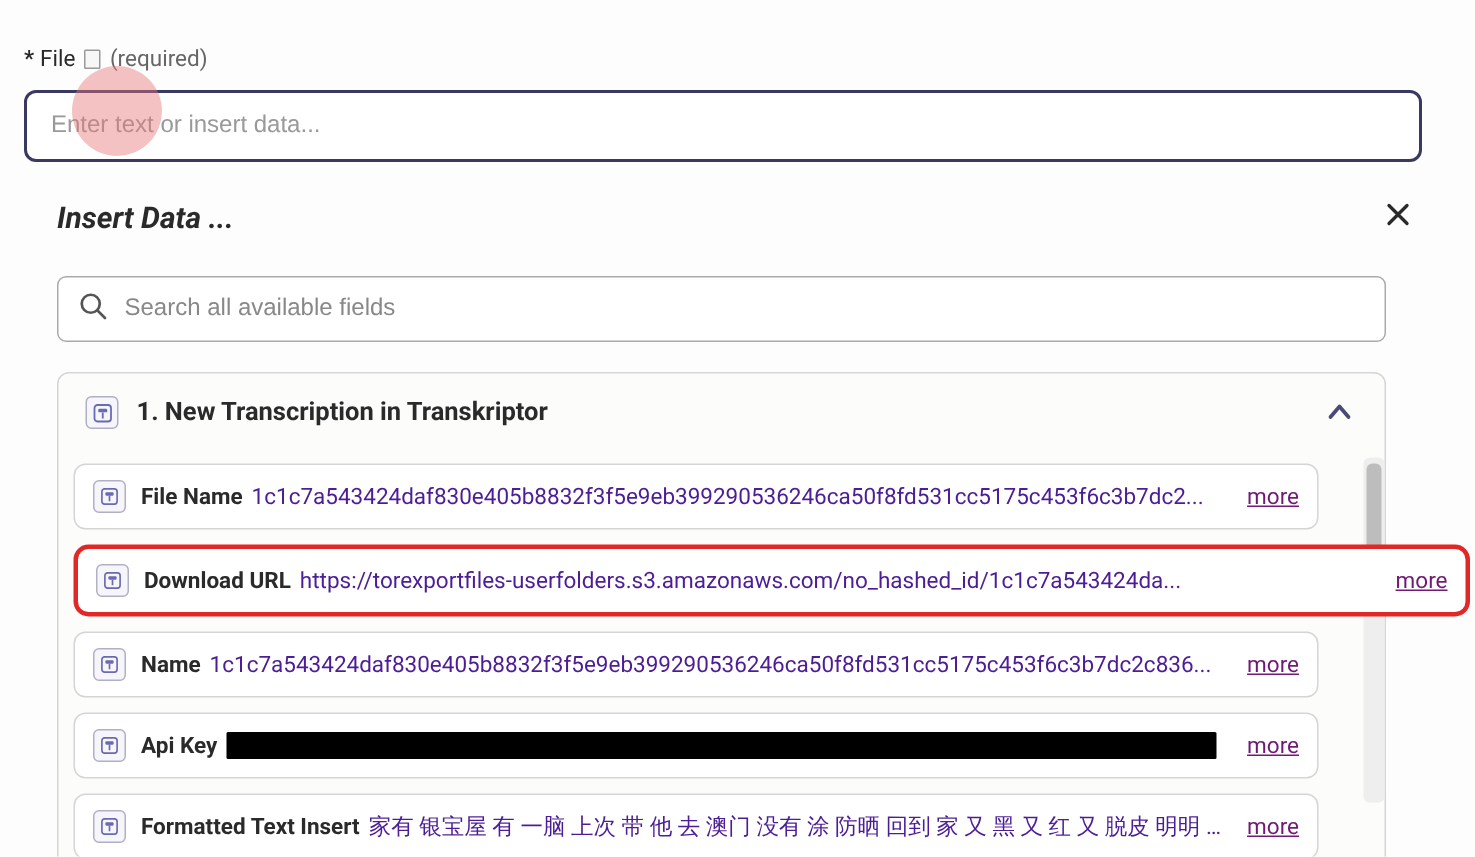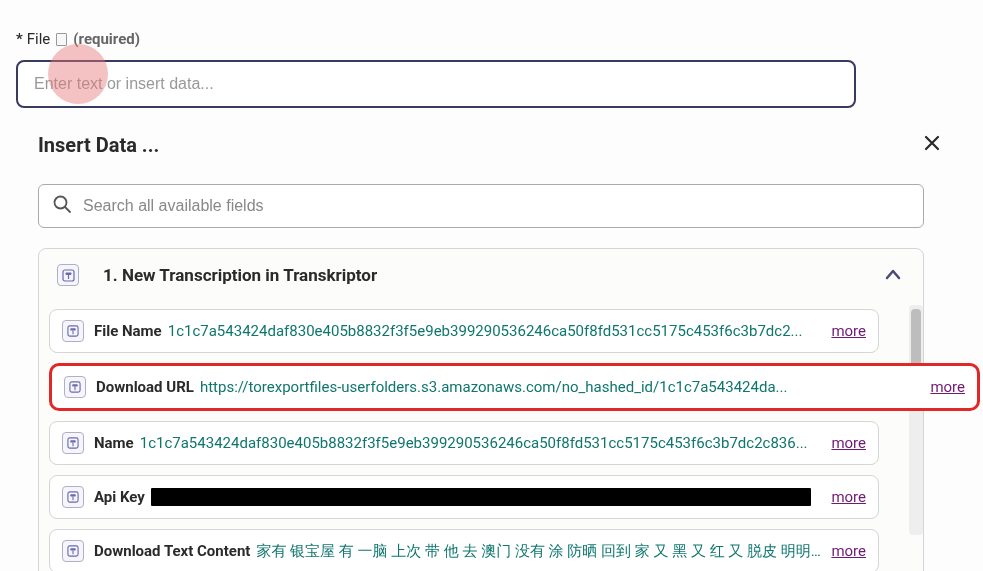--- a/index.html
+++ b/index.html
@@ -18,36 +18,36 @@
     .field-label {
       font-size: 15px;
       color: #2a2a2a;
       margin-top: 30px;
       margin-bottom: 12px;
       display: flex;
       align-items: center;
       gap: 4px;
     }
     .field-label .asterisk { font-weight: 600; }
-    .field-label .required { color: #666; font-weight: bold; }
+    .field-label .required { color: #666; }
     .small-doc-icon {
       display: inline-block;
       width: 11px;
       height: 13px;
       border: 1px solid #999;
       border-radius: 1px;
       position: relative;
       margin: 0 2px;
       background: #f7f7f7;
     }
     .main-input-wrap {
       position: relative;
     }
     .main-input {
-      width: 840px;
+      width: 932px;
       height: 48px;
       border: 2px solid #3a3a60;
       border-radius: 8px;
       padding: 0 16px;
       font-size: 16px;
       color: #333;
       outline: none;
       background: #fff;
     }
     .main-input::placeholder { color: #999; }
@@ -64,20 +64,21 @@
     }
     .dropdown-panel {
       margin-top: 20px;
       padding: 0 22px;
     }
     .panel-header {
       display: flex;
       justify-content: space-between;
       align-items: center;
       margin-bottom: 22px;
+      font-style: italic;
     }
     .panel-title {
       font-size: 20px;
       font-weight: 700;
       color: #2a2a2a;
     }
     .close-btn {
       font-size: 22px;
       cursor: pointer;
       color: #2a2a2a;
@@ -111,21 +112,20 @@
       border-radius: 8px;
       background: #fcfcfb;
       padding: 0;
       width: 886px;
     }
     .source-header {
       display: flex;
       align-items: center;
       padding: 14px 18px;
       cursor: pointer;
-      gap: 12px;
     }
     .source-title {
       font-size: 17px;
       font-weight: 700;
       flex: 1;
       margin-left: 12px;
       color: #2a2a2a;
     }
     .chevron-up {
       width: 24px;
@@ -187,21 +187,21 @@
       width: 931px;
     }
     .field-name {
       font-weight: 700;
       margin-left: 10px;
       margin-right: 6px;
       white-space: nowrap;
       color: #2a2a2a;
     }
     .field-value {
-      color: #0f766e;
+      color: #4c1d95;
       flex: 1;
       overflow: hidden;
       text-overflow: ellipsis;
       white-space: nowrap;
     }
     .field-value.redacted-bar {
       background: #000;
       height: 18px;
       border-radius: 1px;
       margin-right: 10px;
@@ -349,21 +349,21 @@
         </div>
 
         <div class="field-row">
           <span class="app-icon">
             <svg width="12" height="12" viewBox="0 0 13 13">
                 <rect x="1" y="1" width="11" height="11" rx="2" fill="none" stroke="#6a6ab0" stroke-width="1.2"></rect>
                 <rect x="3.5" y="3.5" width="6" height="2.4" rx="0.8" fill="#6a6ab0"></rect>
                 <line x1="6.5" y1="6" x2="6.5" y2="10" stroke="#6a6ab0" stroke-width="1.2"></line>
               </svg>
           </span>
-          <span class="field-name">Download Text Content</span>
+          <span class="field-name">Formatted Text Insert</span>
           <span class="field-value">家有 银宝屋 有 一脑 上次 带 他 去 澳门 没有 涂 防晒 回到 家 又 黑 又 红 又 脱皮 明明 太...</span>
           <span class="more-link">more</span>
         </div>
 
       </div>
     </div>
   </div>
 </div>
 
 </body></html>

